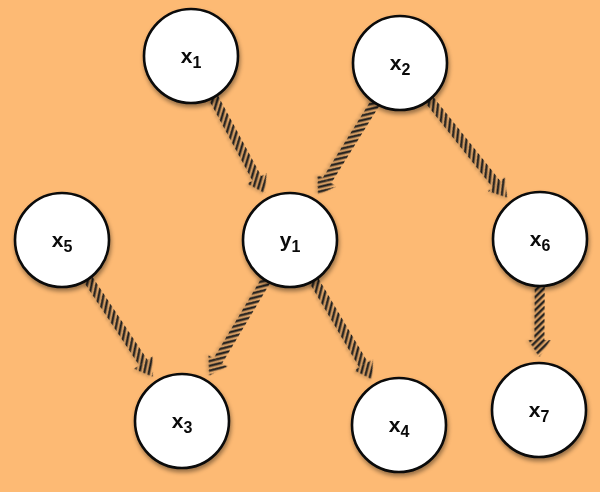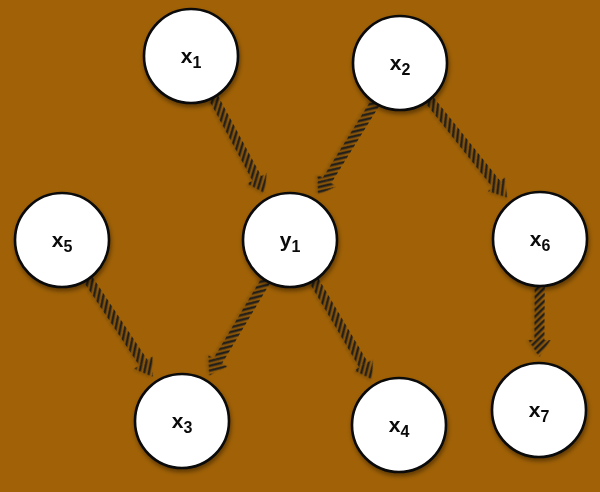--- a/index.html
+++ b/index.html
@@ -5,21 +5,21 @@
   html, body {
     margin: 0;
     padding: 0;
     background: #ffffff;
     font-family: "Liberation Sans", sans-serif;
   }
   #stage {
     position: relative;
     width: 600px;
     height: 492px;
-    background: #a16207;
+    background: #fdba74;
     overflow: hidden;
     text-decoration: underline;
   }
   svg { display: block; }
   .node-circle {
     filter: drop-shadow(1px 3.5px 2px rgba(0,0,0,0.40));
   }
   .edge-group {
     filter: drop-shadow(1px 2px 1.5px rgba(0,0,0,0.28));
   }

